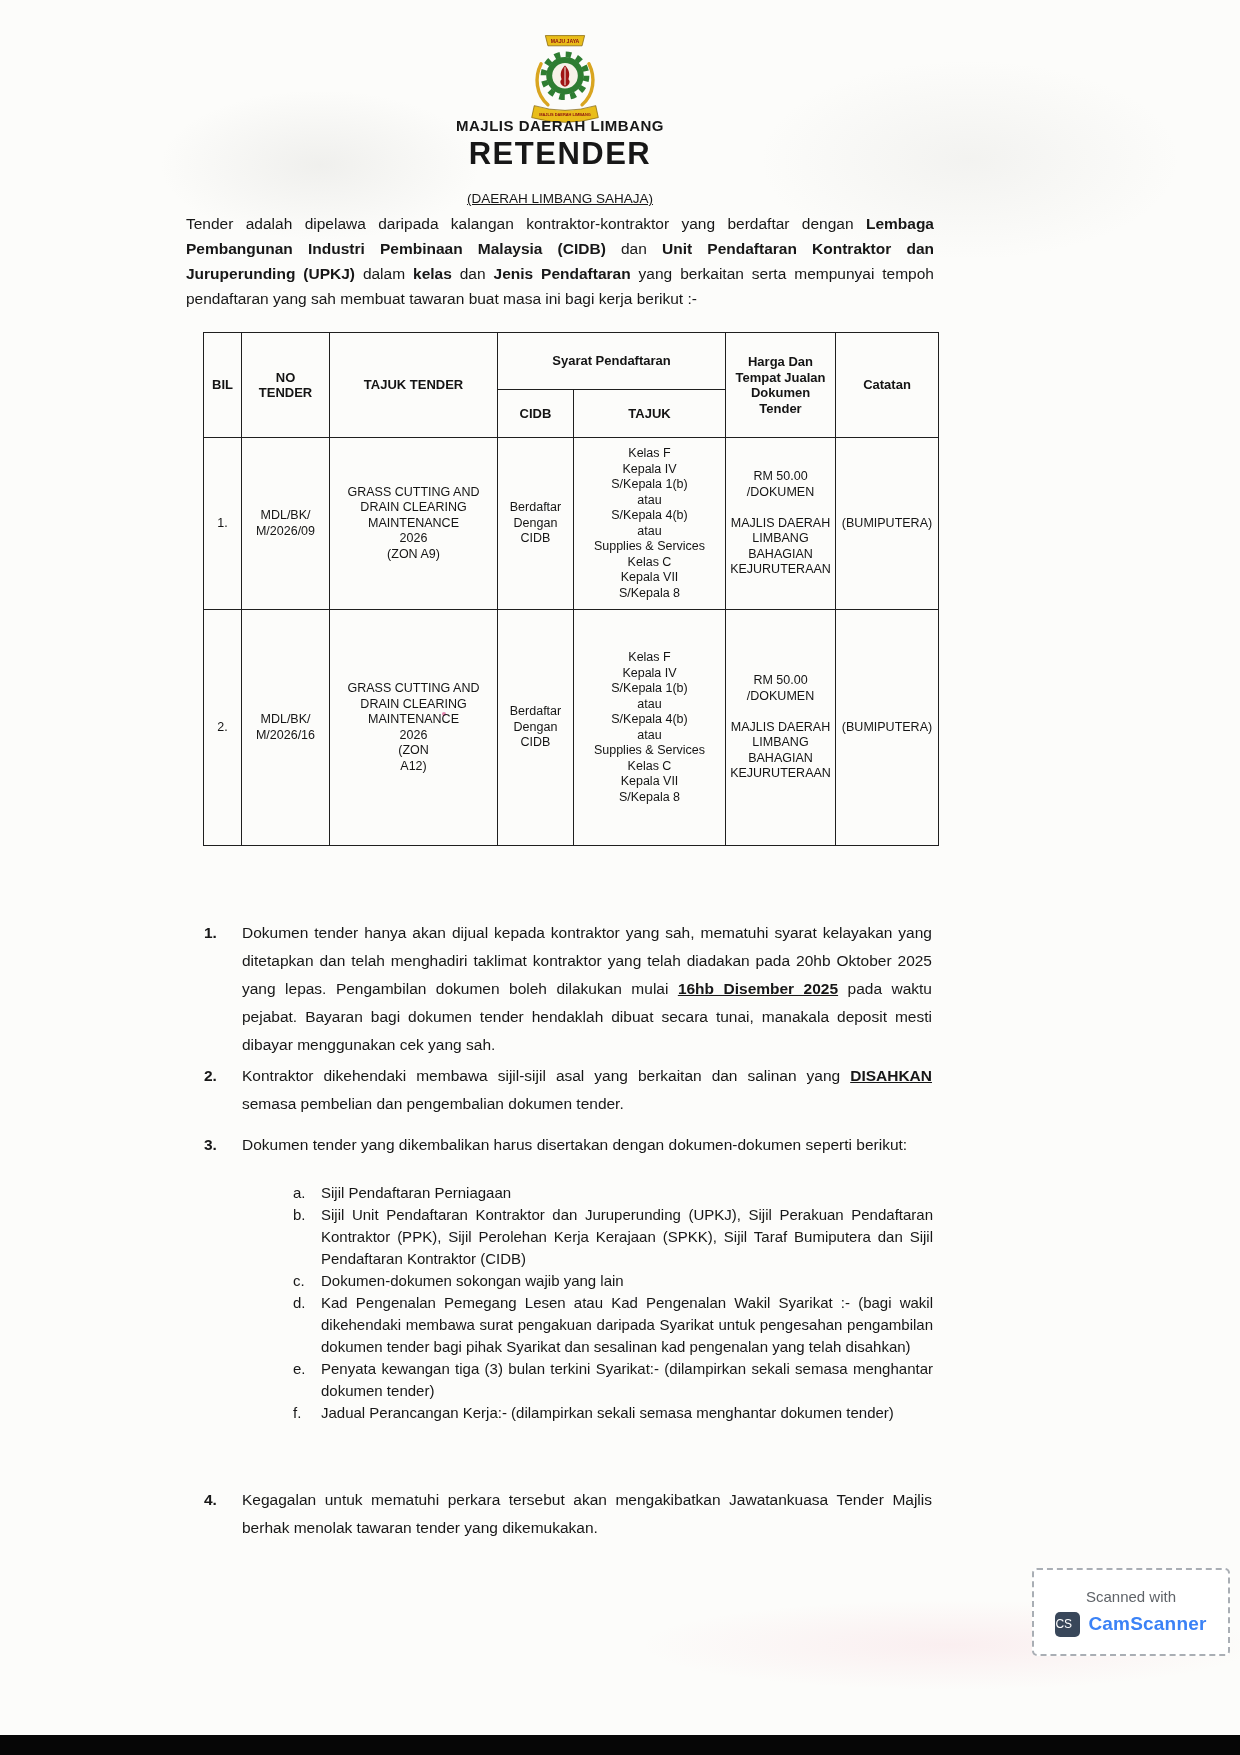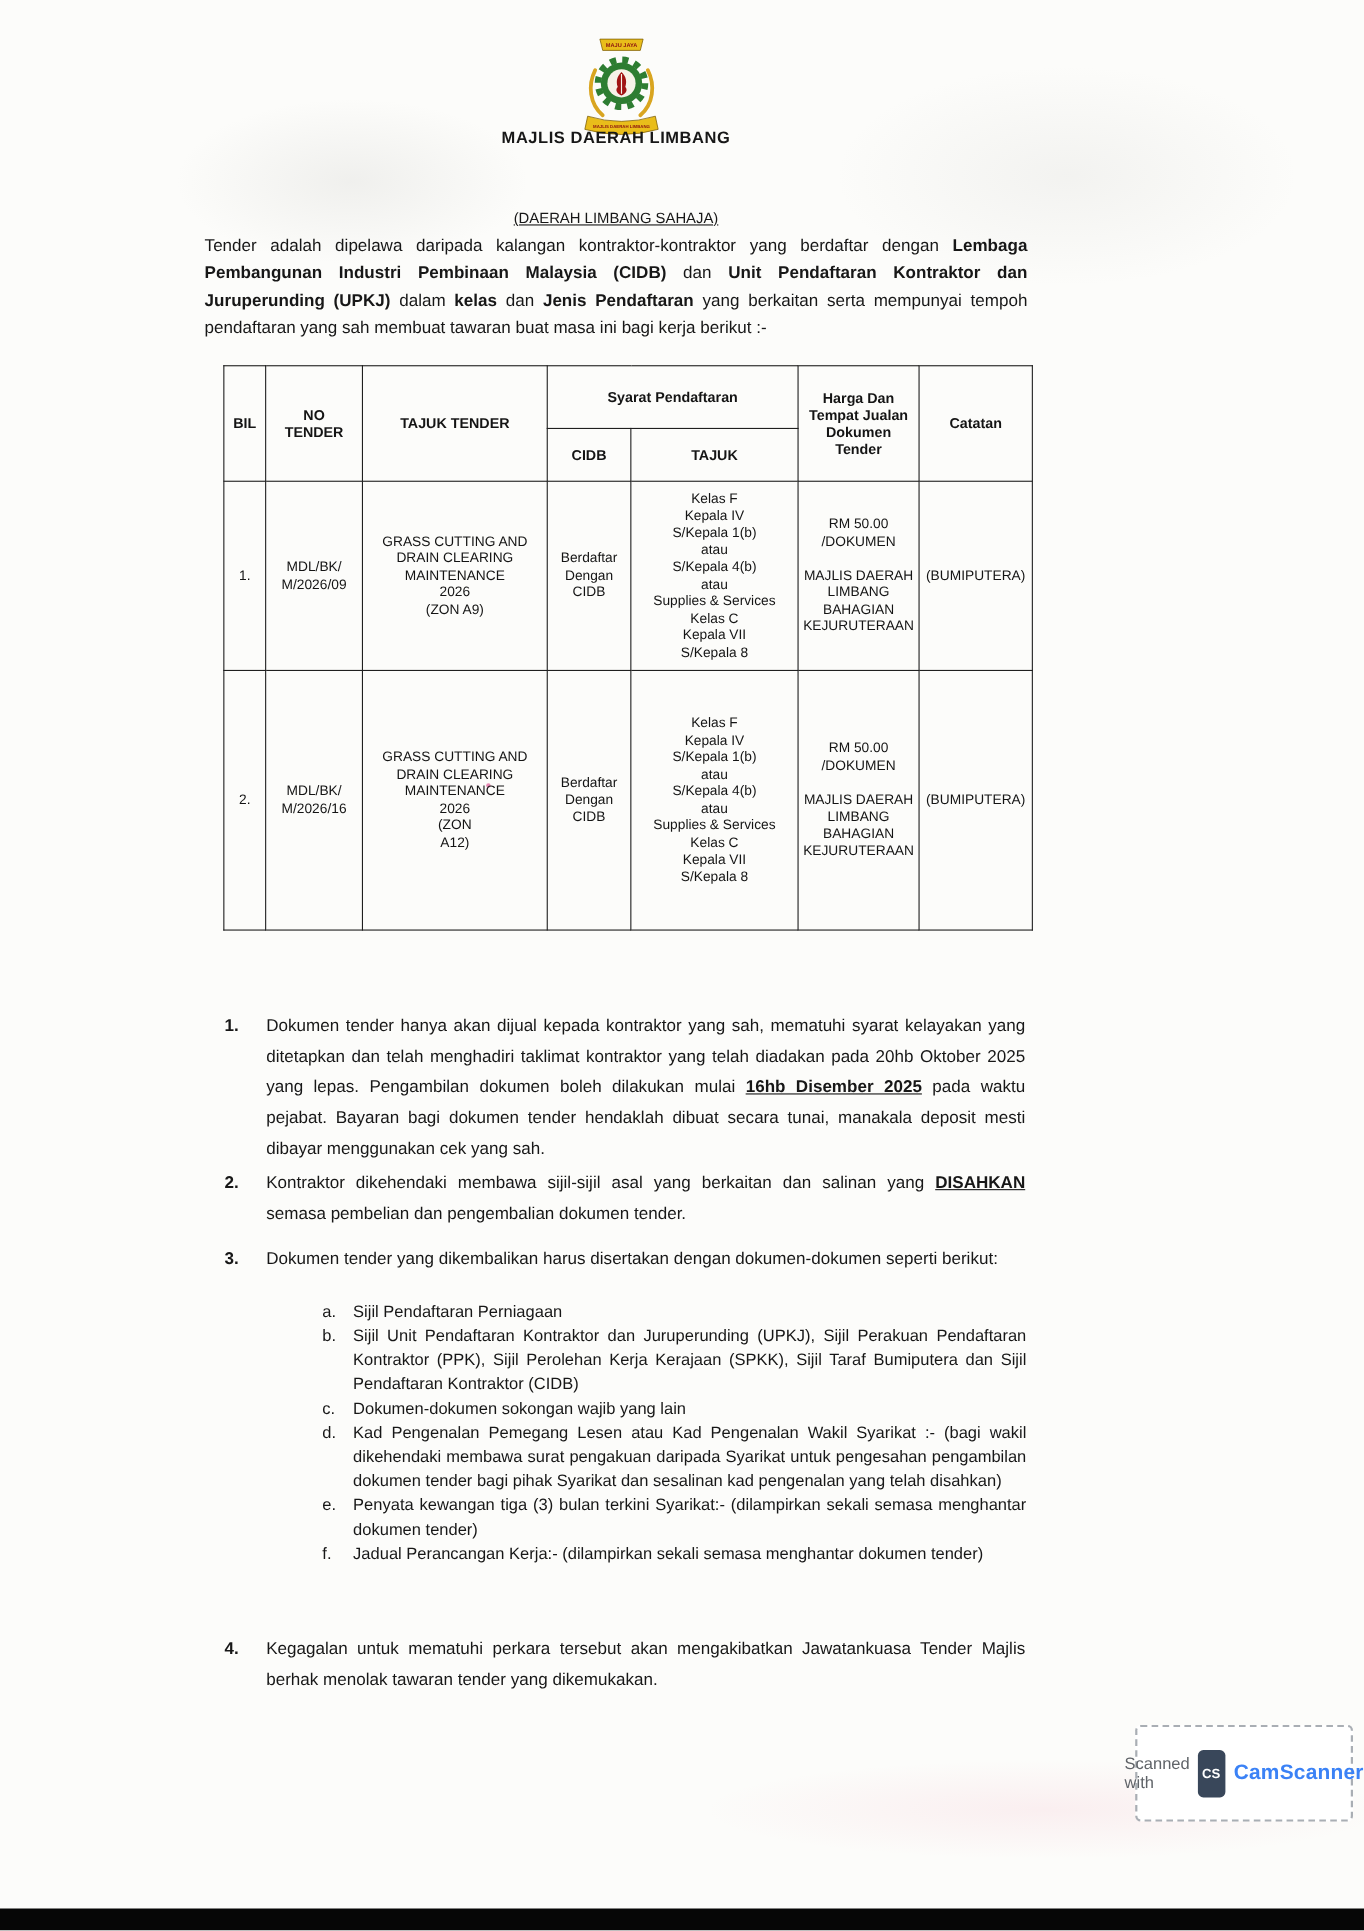--- a/index.html
+++ b/index.html
@@ -39,26 +39,26 @@
   .lh27{line-height:27.5px}
   .n3line{line-height:24px}
   .bu{font-weight:bold;text-decoration:underline}
 
   .sublist{position:absolute;left:293px;width:640px;font-size:15px;line-height:22px}
   .subrow{display:flex}
   .slet{width:28px;flex:0 0 28px}
   .stext{flex:1;text-align:justify}
 
   .badge{position:absolute;right:10px;top:1568px;width:194px;height:84px;background:#ffffff;
-         border:2px dashed #a9aeb4;border-radius:5px;display:flex;flex-direction:row;
+         border:2px dashed #a9aeb4;border-radius:5px;display:flex;flex-direction:column;
          align-items:center;justify-content:center;gap:7px}
   .badge-top{font-size:15px;color:#5f6368}
   .badge-bot{display:flex;align-items:center;gap:8px}
-  .cs-icon{width:25px;height:43px;border-radius:5px;background:#39475a;color:#fff;font-weight:bold;
-           font-size:12px;display:flex;align-items:center;justify-content:center}
+  .cs-icon{width:25px;height:25px;border-radius:5px;background:#39475a;color:#fff;font-weight:normal;
+           font-size:12px;display:flex;align-items:center;justify-content:flex-start}
   .cs-name{font-size:19px;font-weight:bold;color:#3b82f6;letter-spacing:.2px}
 
   .bottom-bar{position:absolute;left:0;bottom:0;width:1240px;height:20px;background:#060606}
 </style>
 </head>
 <body>
 
 <div class="page">
   <div class="blotch b1"></div>
   <div class="blotch b2"></div>
@@ -78,20 +78,21 @@
     <circle cx="50" cy="50" r="15" fill="#f6f2e8"></circle>
 
     <path d="M50,38 C55,43 56,48 54,54 C57,57 55,61 50,63 C45,61 43,57 46,54 C44,48 45,43 50,38 Z" fill="#a01414"></path>
     <line x1="50" y1="40" x2="50" y2="61" stroke="#f6f2e8" stroke-width="1.2"></line>
 
     <path d="M14,85 Q50,96 86,85 L89,99 Q50,110 11,99 Z" fill="#e9bd1a" stroke="#7a5a00" stroke-width="0.8"></path>
     <text x="50" y="97.5" text-anchor="middle" font-size="4.6" font-weight="bold" fill="#8b1010">MAJLIS DAERAH LIMBANG</text>
   </svg>
 
   <div class="center-band org">MAJLIS DAERAH LIMBANG</div>
+  <div class="center-band doc-title">RETENDER</div>
   <div class="center-band sub2"><span class="underlined">(DAERAH LIMBANG SAHAJA)</span></div>
 
   <div class="intro"><span>Tender adalah dipelawa daripada kalangan kontraktor-kontraktor yang berdaftar dengan </span><b>Lembaga Pembangunan Industri Pembinaan Malaysia (CIDB)</b><span> dan </span><b>Unit Pendaftaran Kontraktor dan Juruperunding (UPKJ)</b><span> dalam </span><b>kelas</b><span> dan </span><b>Jenis Pendaftaran</b><span> yang berkaitan serta mempunyai tempoh pendaftaran yang sah membuat tawaran buat masa ini bagi kerja berikut :-</span></div>
 
   <table class="tbl">
     <colgroup>
       <col style="width:38px">
         <col style="width:88px">
         <col style="width:168px">
         <col style="width:76px">

